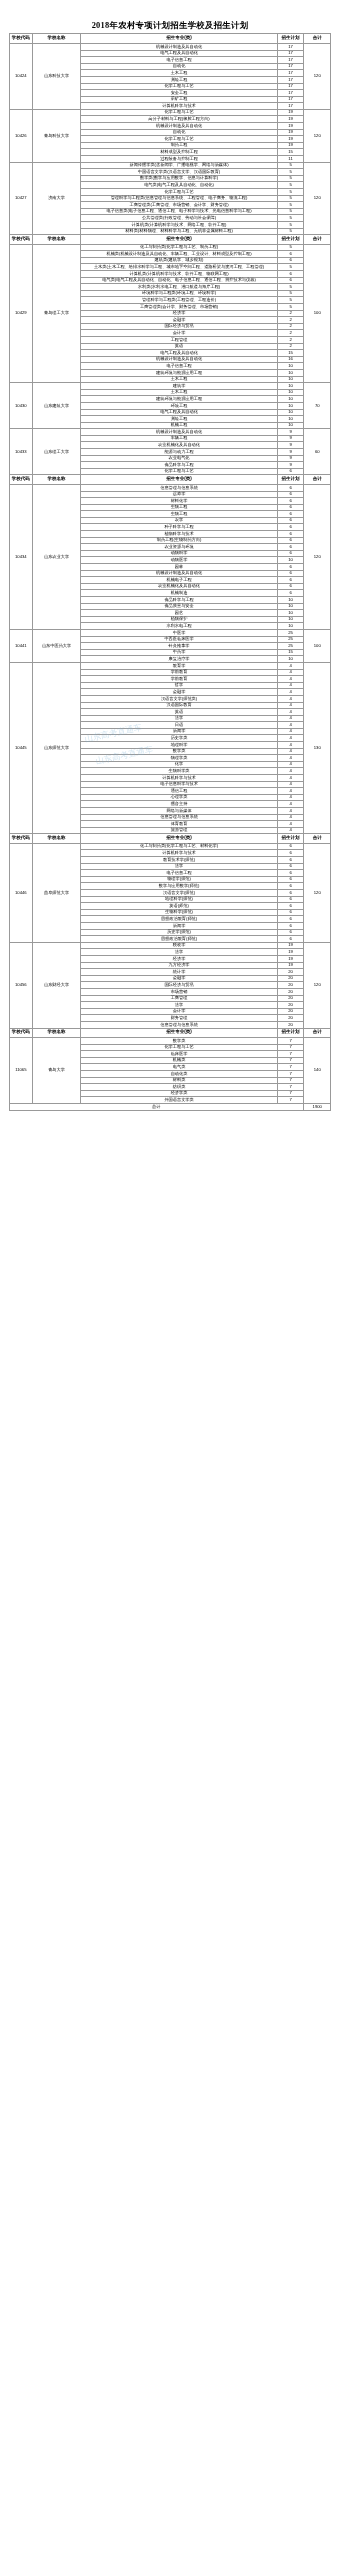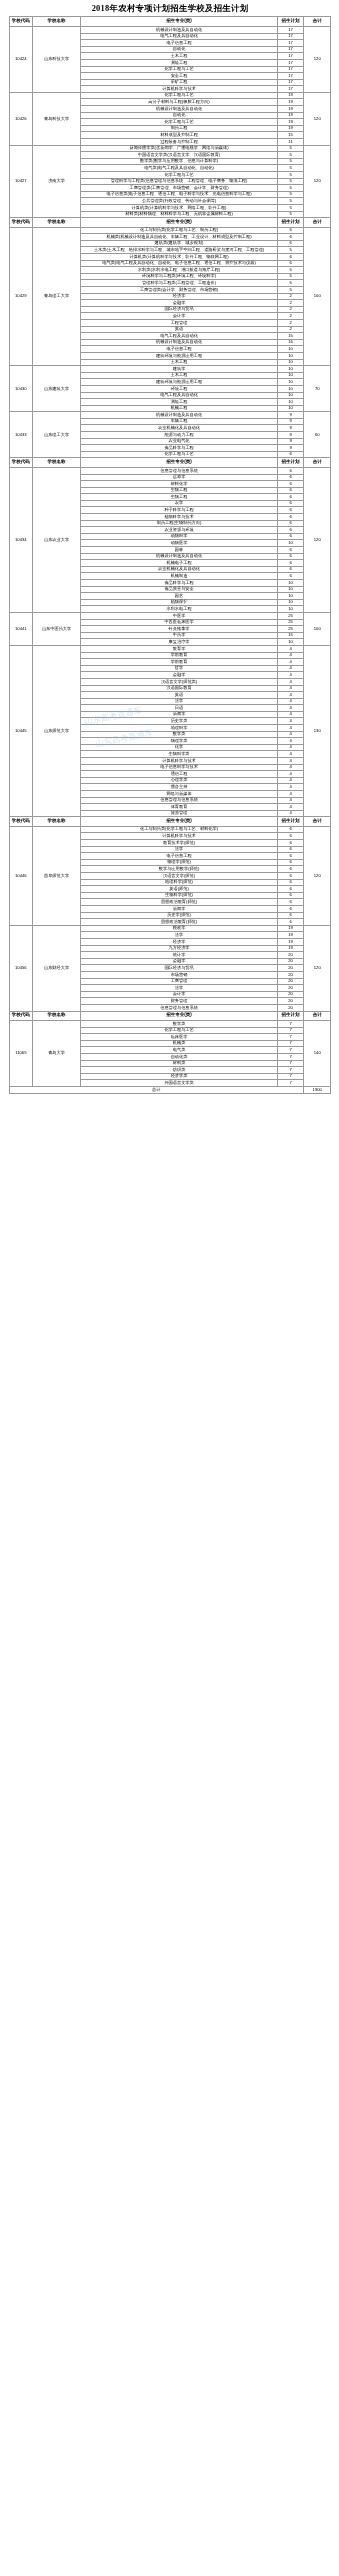--- a/index.html
+++ b/index.html
@@ -7,21 +7,21 @@
     padding: 0;
     background: #ffffff;
   }
   body {
     width: 340px;
     font-family: "Liberation Sans", sans-serif;
     color: #000;
   }
   .page {
     width: 340px;
-    margin: 0 auto;
+    margin: 17px auto;
     padding-top: 2.2px;
     box-sizing: border-box;
   }
   .doc-title {
     text-align: center;
     font-family: "Liberation Serif", serif;
     font-weight: bold;
     font-size: 8.4px;
     letter-spacing: 0.3px;
     padding: 1.1px 0 2.2px 0;

